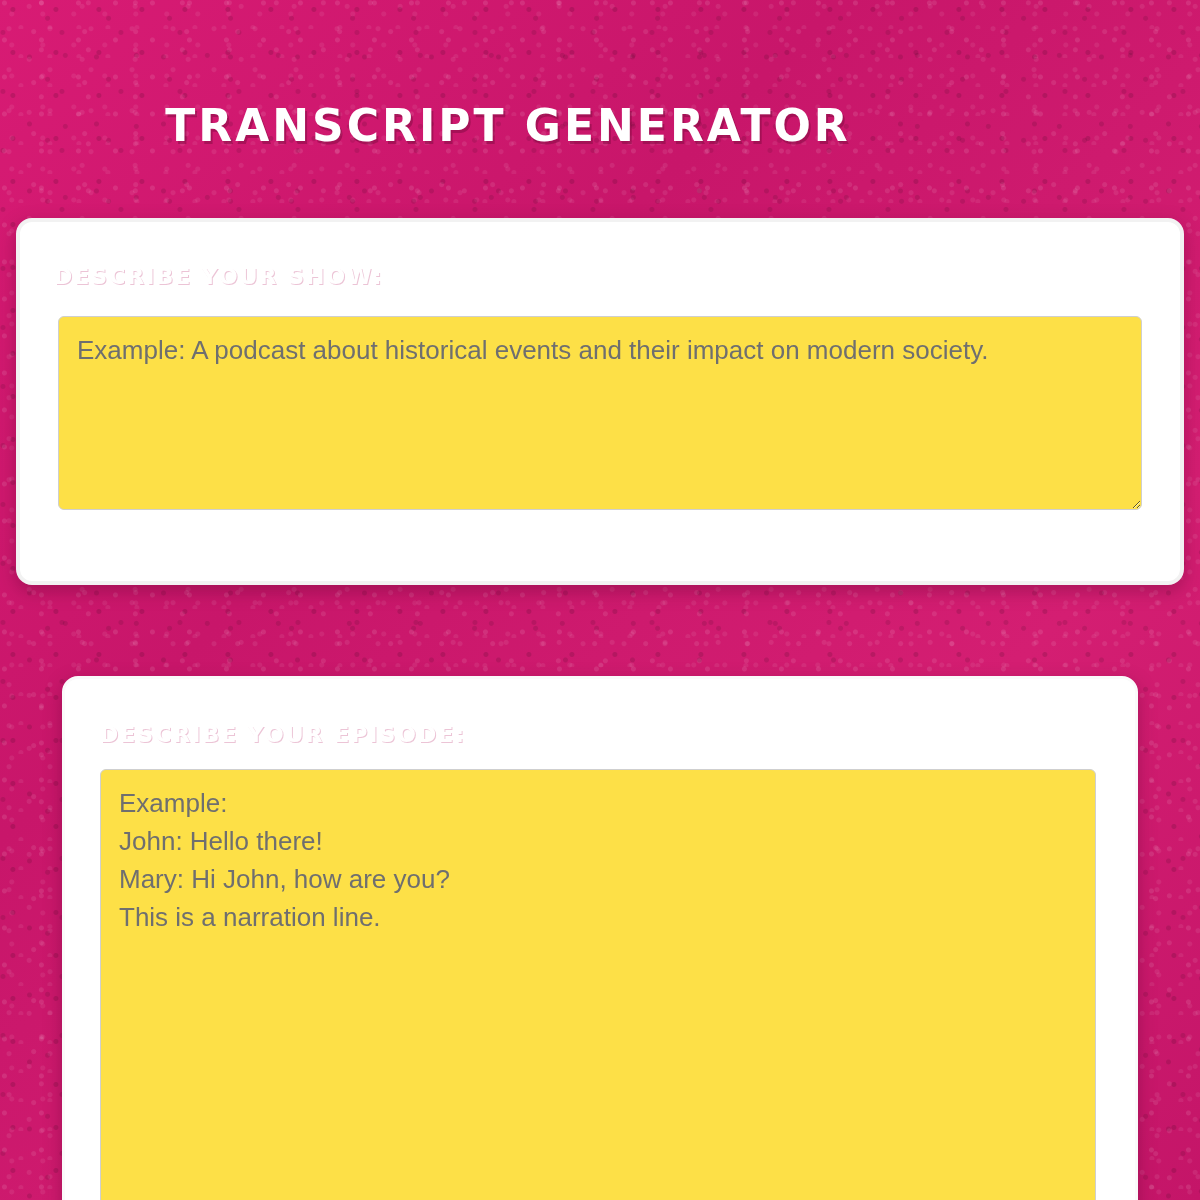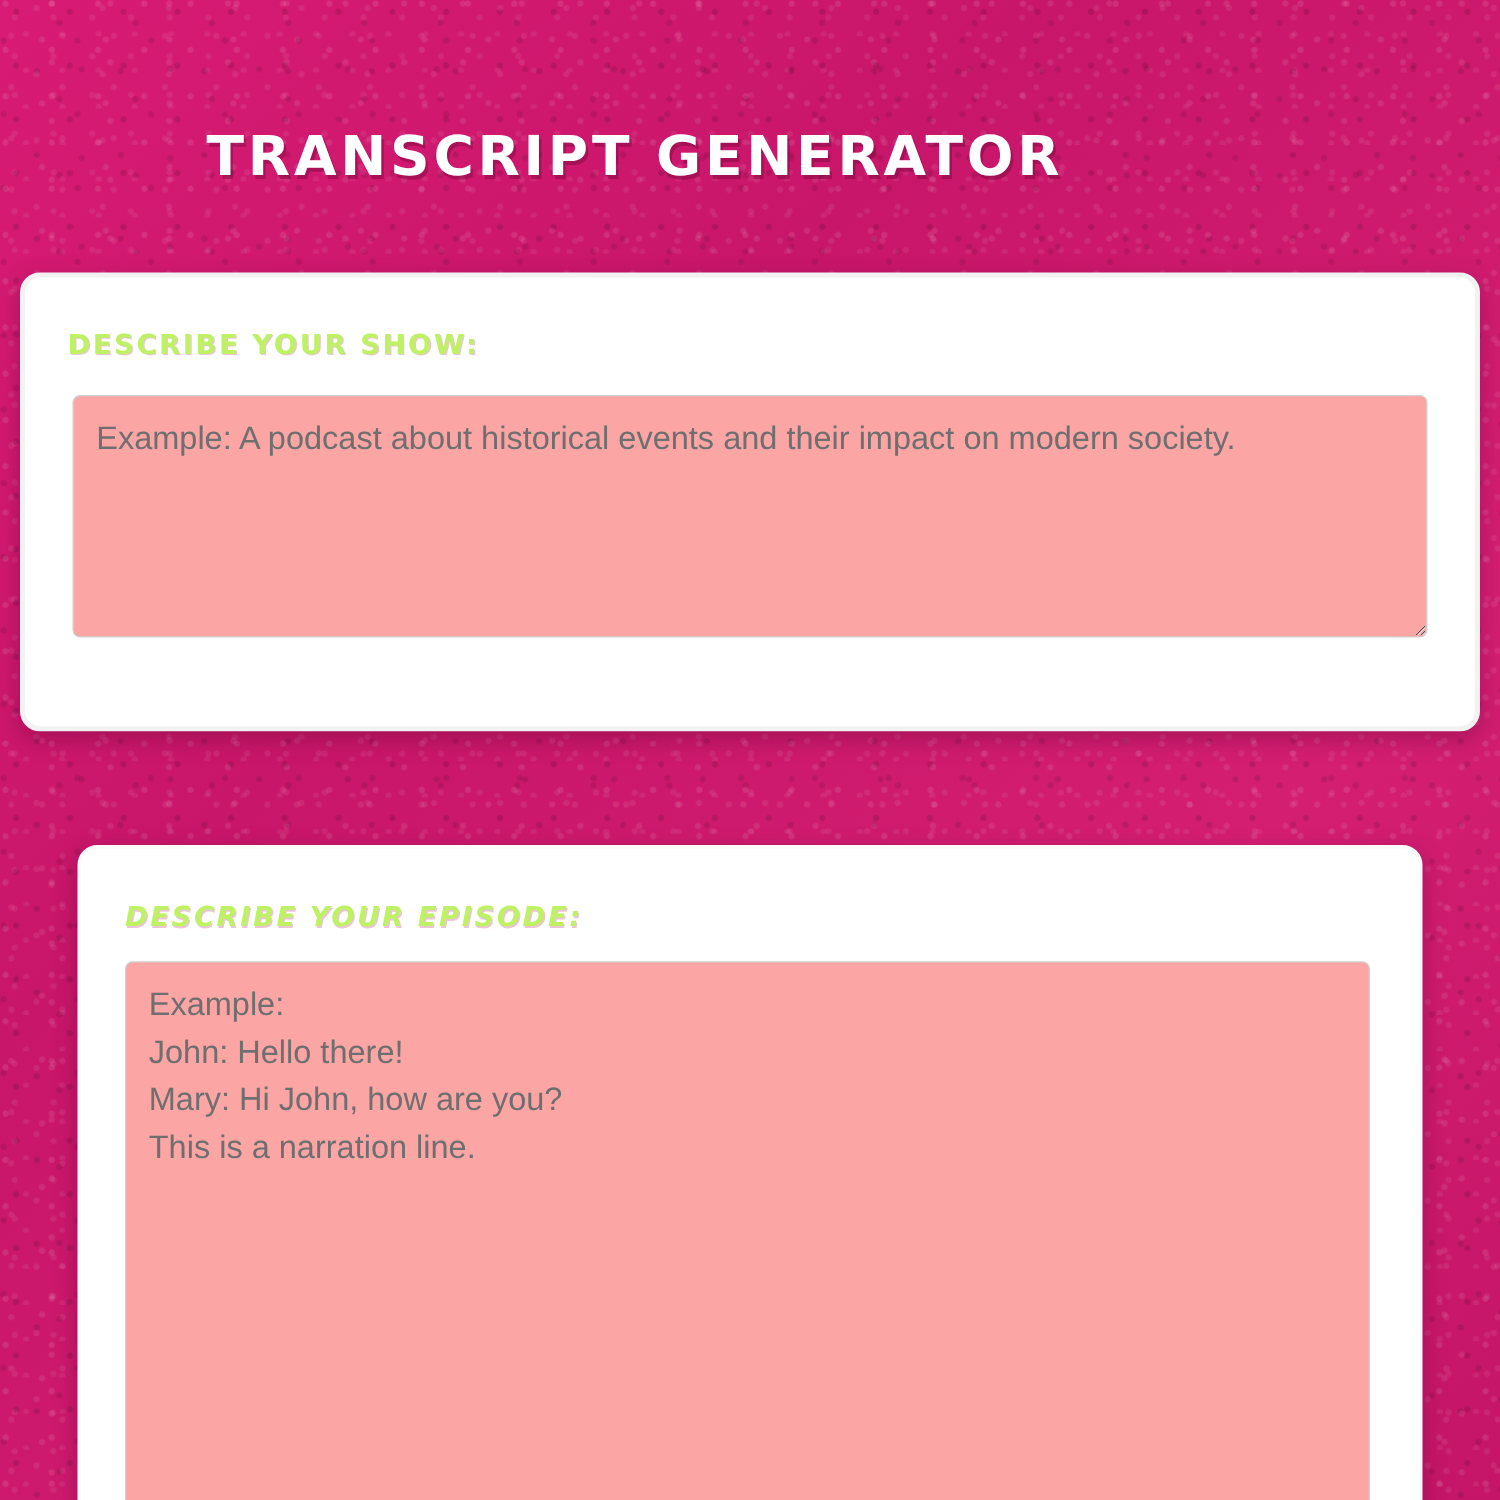--- a/index.html
+++ b/index.html
@@ -75,45 +75,44 @@
   }
   .card-episode {
     left: 62px;
     top: 676px;
     width: 1076px;
     height: 560px;
     border: 3px solid #fafafa;
     box-sizing: border-box;
   }
   .field-label {
-    color: #bef264;
+    color: #ffffff;
     font-size: 22px;
     font-weight: bold;
     letter-spacing: 2px;
     text-transform: uppercase;
     font-family: "DejaVu Sans", sans-serif;
     text-shadow: 1px 1px 0 rgba(180,20,90,0.25);
   }
   .label-show {
     position: absolute;
     left: 54px;
     top: 264px;
   }
   .label-episode {
     position: absolute;
     left: 100px;
     top: 722px;
-    font-style: italic;
   }
   textarea {
     position: absolute;
     box-sizing: border-box;
     border: 1px solid #cfcfcf;
     border-radius: 6px;
-    background: #fca5a5;
+    background: #fde047;
     color: #333333;
     font-family: "Liberation Sans", sans-serif;
     font-size: 26px;
     line-height: 38px;
     padding: 14px 18px;
     outline: none;
     resize: vertical;
   }
   textarea::placeholder {
     color: #6f6f6f;

